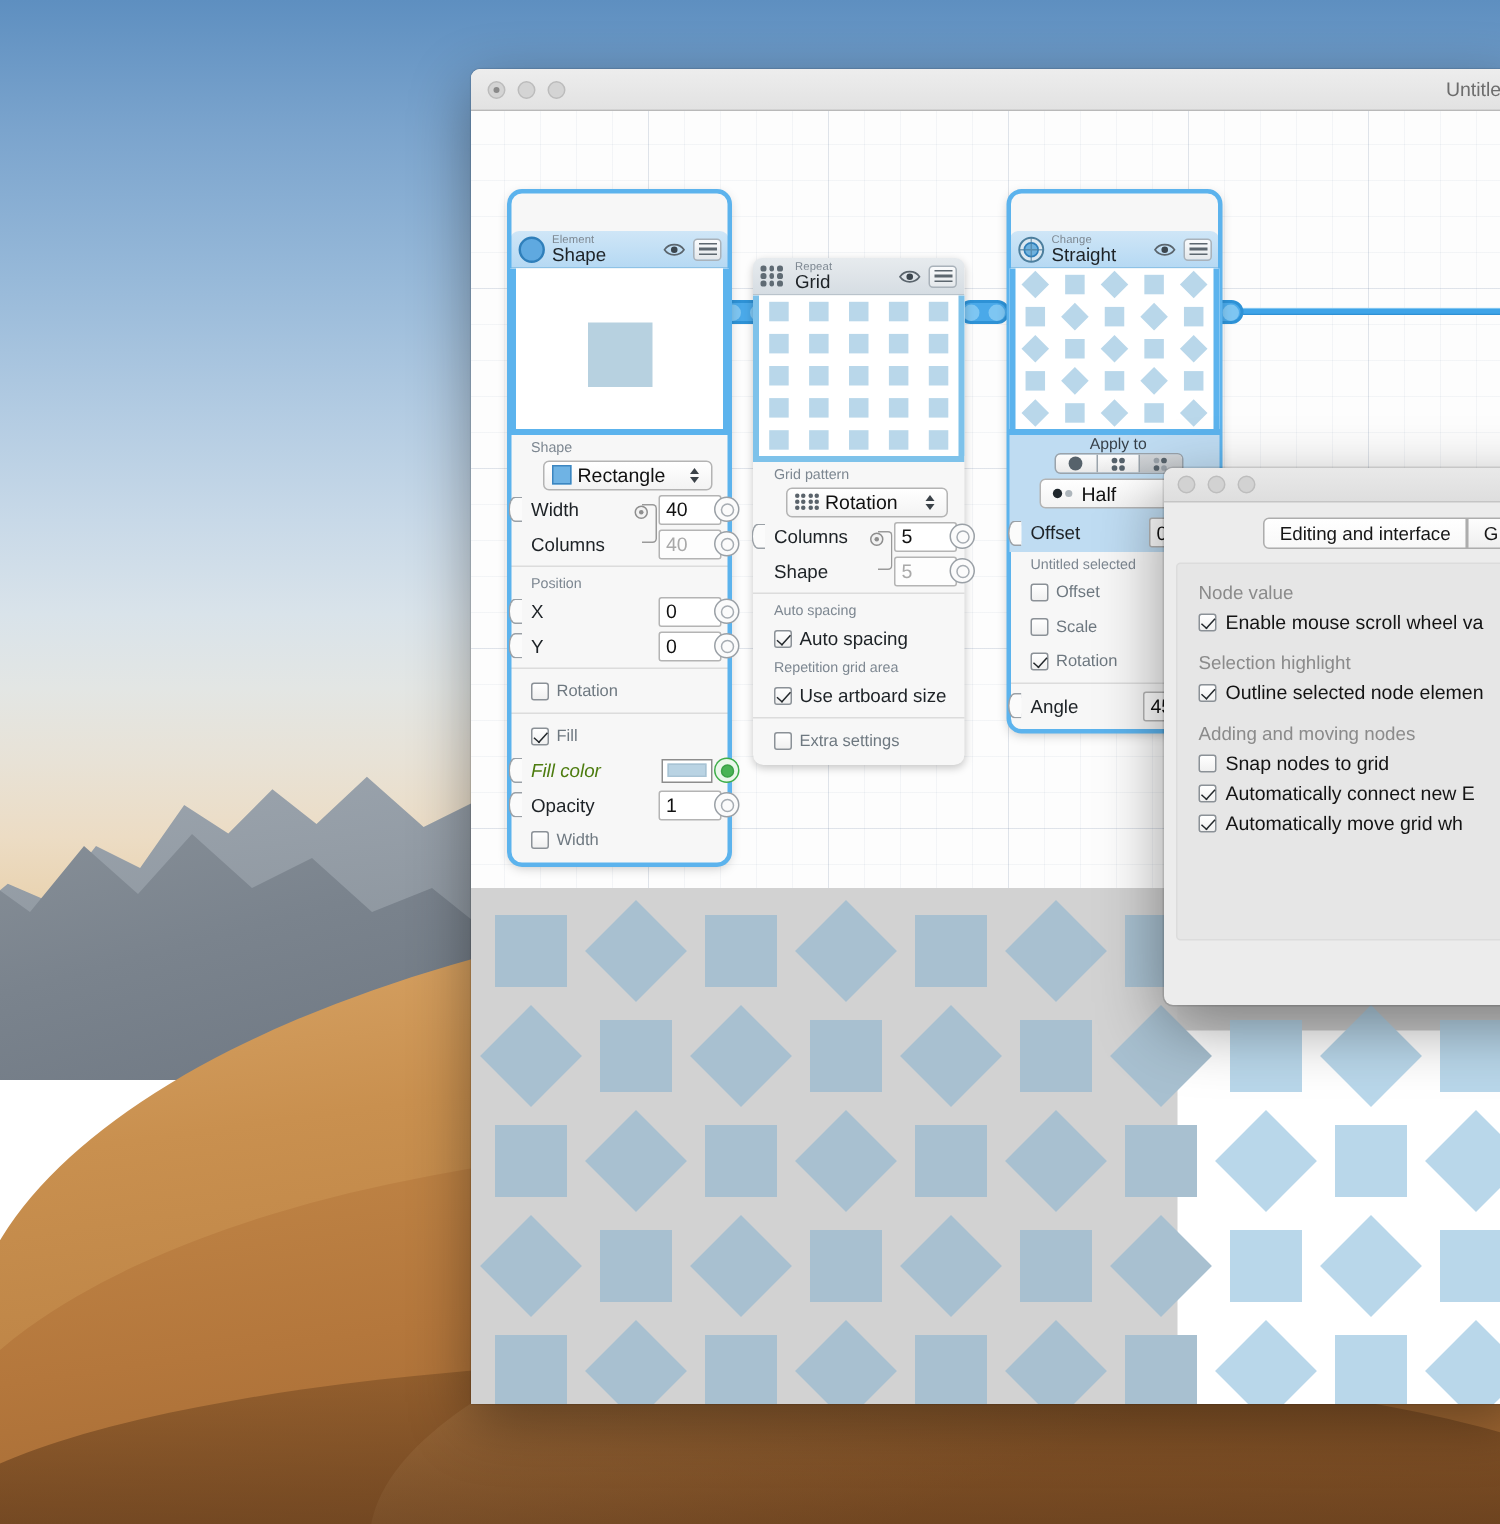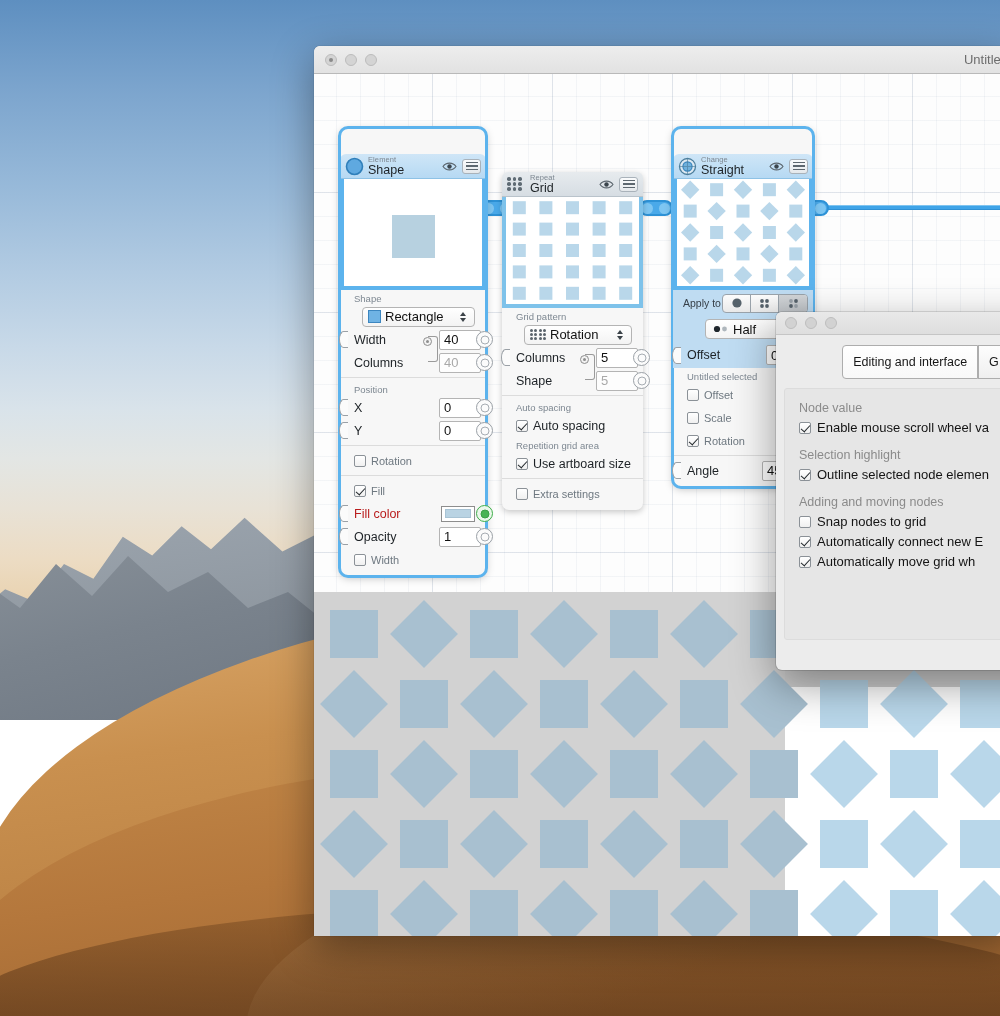--- a/index.html
+++ b/index.html
@@ -167,21 +167,21 @@
   }
   .node.selected .node-preview{
     border-left-color:#5cb3ed; border-right-color:#5cb3ed;
   }
   .node-body { padding:0 0 5px 0; border-bottom-left-radius:6px; border-bottom-right-radius:6px;}
   .node.selected .node-body{ border-top:4px solid #5cb3ed; }
 
   .sec-label { font-size:9.5px; color:#7d8791; padding:3px 0 1px 14px; }
   .row { display:flex; align-items:center; height:23px; padding-left:14px; padding-right:5px; position:relative;}
   .row .rlabel { font-size:12.5px; color:#1d2226; flex:1 1 auto; }
-  .row .rlabel.green { color:#b91c1c; }
+  .row .rlabel.green { color:#4d7c0f;font-style:italic; }
   .row.dim .rlabel{ color:#6e7880; font-size:11px;}
   .divider { height:1px; background:#dcdcdc; margin:3px 0; }
 
   .popup {
     flex:1 1 auto; height:20px; margin:0 6px 0 0;
     background:linear-gradient(180deg,#ffffff,#f3f3f3);
     border:1px solid #b4b4b4; border-radius:4px;
     display:flex; align-items:center; padding:0 3px;
     font-size:13px; color:#111; position:relative;
   }
@@ -257,21 +257,21 @@
     box-shadow:0 14px 44px rgba(0,0,0,.40), 0 0 0 1px rgba(0,0,0,.12);
     overflow:hidden;
   }
   .prefs-title {
     height:23px; background:linear-gradient(180deg,#e9e9e9,#dedede);
     border-bottom:1px solid #c5c5c5; display:flex; align-items:center; padding-left:9px; gap:8px;
   }
   .ptl{width:12px;height:12px;border-radius:50%;background:#d2d2d2;border:1px solid #bdbdbd;}
   .prefs-tabs{ display:flex; justify-content:center; margin-top:10px; padding:0 6px;}
   .ptab{
-    height:21px; padding:16px 10px; font-size:12.5px; color:#171717;
+    height:21px; padding:3px 10px; font-size:12.5px; color:#171717;
     border:1px solid #adadad; display:flex;align-items:center;
     background:linear-gradient(180deg,#fdfdfd,#efefef);
   }
   .ptab:first-child{ border-radius:4px 0 0 4px;}
   .ptab.sel{ background:linear-gradient(180deg,#ffffff,#f8f8f8);}
   .prefs-panel{
     margin:9px 8px 0 8px; background:#e6e6e6;
     border:1px solid #dcdcdc; border-radius:3px; padding:12px 0 14px 14px;
     height:252px;
   }
@@ -615,21 +615,21 @@
             <rect x="112.3" y="68.4" width="13" height="13" fill="#b9d7ea"></rect>
             <rect x="6.699999999999999" y="89.8" width="13" height="13" fill="#b9d7ea" transform="rotate(45 13.2 96.3)"></rect>
             <rect x="33.1" y="89.8" width="13" height="13" fill="#b9d7ea"></rect>
             <rect x="59.5" y="89.8" width="13" height="13" fill="#b9d7ea" transform="rotate(45 66 96.3)"></rect>
             <rect x="85.9" y="89.8" width="13" height="13" fill="#b9d7ea"></rect>
             <rect x="112.3" y="89.8" width="13" height="13" fill="#b9d7ea" transform="rotate(45 118.8 96.3)"></rect>
           </svg>
       </div>
 
       <div class="node-body">
-        <div class="row" style="background:#bfdcf2; height:26px; padding-left:10px;">
+        <div class="row" style="background:#bfdcf2; height:26px; padding-left:10px;flex-direction:column;">
           <span class="rlabel" style="font-size:10.5px;color:#374049;">Apply to</span>
           <div class="seg">
             <div>
               <svg width="12" height="12" viewBox="0 0 12 12">
                   <circle cx="6" cy="6" r="4.6" fill="#56626b"></circle>
                 </svg>
             </div>
             <div>
               <svg width="13" height="13" viewBox="0 0 13 13">
                 <circle cx="4" cy="4" r="1.9" fill="#56626b"></circle>
@@ -643,21 +643,21 @@
                 <circle cx="4" cy="4" r="1.9" fill="#9aa2a9"></circle>
                   <circle cx="9" cy="4" r="1.9" fill="#56626b"></circle>
                 <circle cx="4" cy="9" r="1.9" fill="#56626b"></circle>
                   <circle cx="9" cy="9" r="1.9" fill="#9aa2a9"></circle>
               </svg>
             </div>
           </div>
         </div>
 
         <div class="row" style="background:#bfdcf2; height:26px;">
-          <div class="popup" style="margin-left:18px;">
+          <div class="popup" style="margin-left:6px;">
             <span style="margin-left:4px;display:flex;gap:2px;align-items:center;">
               <svg width="16" height="8" viewBox="0 0 16 8">
                 <circle cx="4" cy="4" r="3.1" fill="#1f262c"></circle>
                 <circle cx="11.5" cy="4" r="2.4" fill="#aeb6bc"></circle>
               </svg>
             </span>
             <span class="pv">Half</span>
             <span class="chev"></span>
           </div>
         </div>

